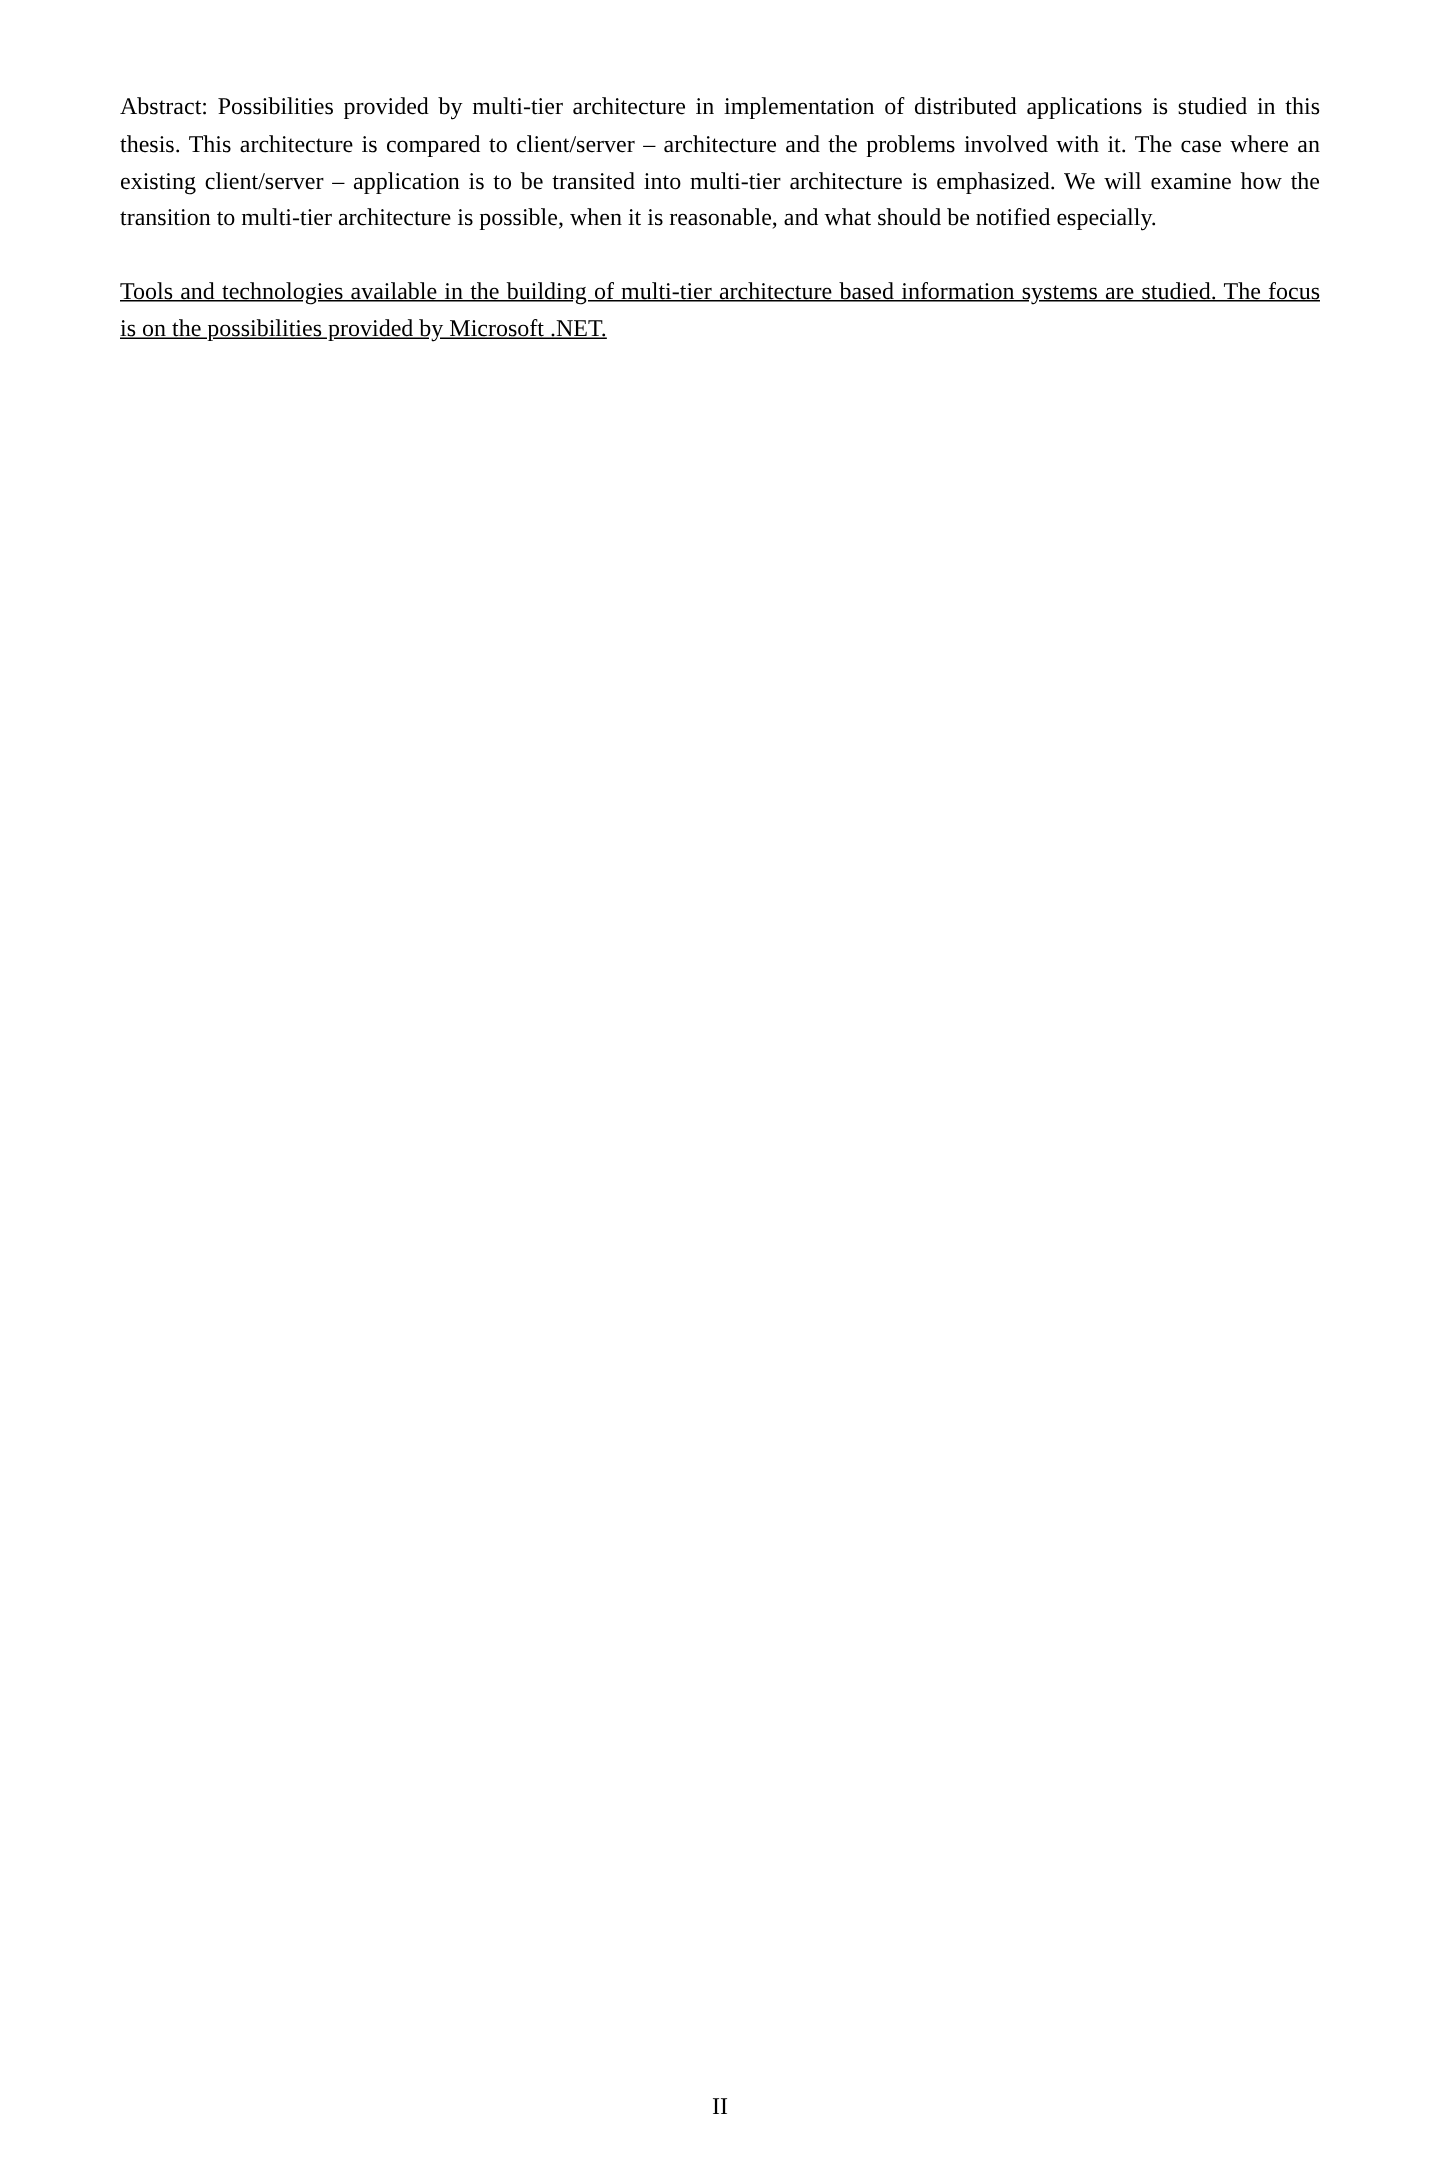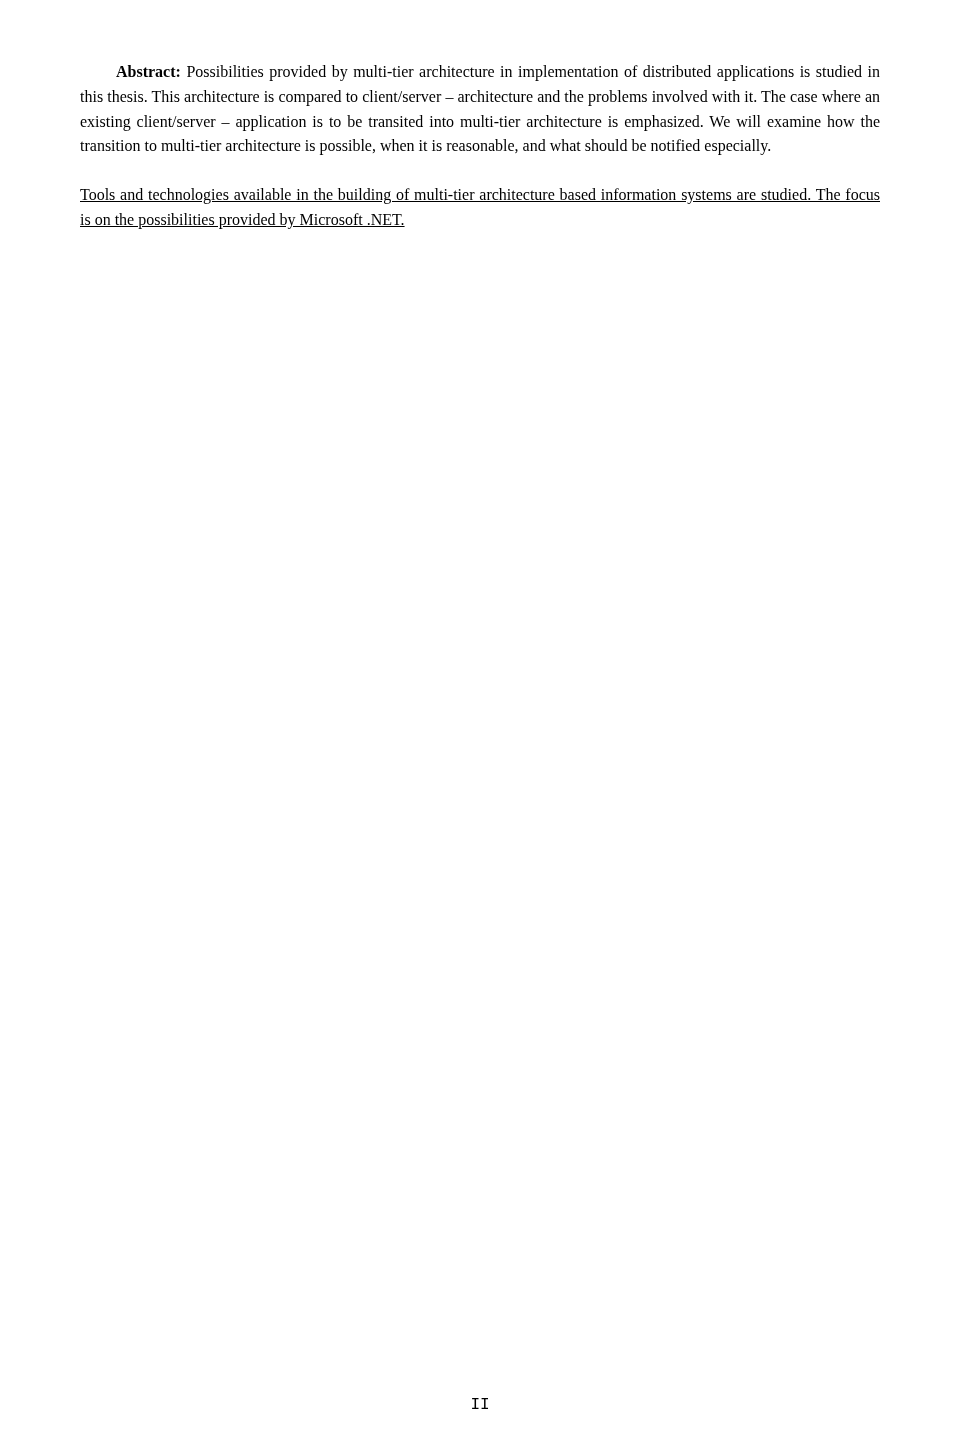--- a/index.html
+++ b/index.html
@@ -25,38 +25,37 @@
       position: relative;
     }
 
     .abstract-block {
       text-align: justify;
       line-height: 1.55;
       margin-bottom: 24px;
     }
 
     .abstract-label {
-      font-weight: bold;
-      margin-left: 36px;
+      font-weight: normal;
     }
 
     .paragraph {
       text-align: justify;
       line-height: 1.55;
       margin-bottom: 24px;
       text-decoration: underline;
     }
 
     .page-number {
       position: absolute;
       bottom: 40px;
       left: 50%;
       transform: translateX(-50%);
       font-size: 16px;
-      font-family: Liberation Mono, monospace;
+      font-family: Liberation Serif, serif;
     }
   </style>
 </head>
 <body>
 
 <div class="page">
 
   <div class="abstract-block">
     <span class="abstract-label">Abstract:</span><span> Possibilities provided by multi-tier architecture in implementation of distributed applications is studied in this thesis. This architecture is compared to client/server – architecture and the problems involved with it. The case where an existing client/server – application is to be transited into multi-tier architecture is emphasized. We will examine how the transition to multi-tier architecture is possible, when it is reasonable, and what should be notified especially.</span>
   </div>

